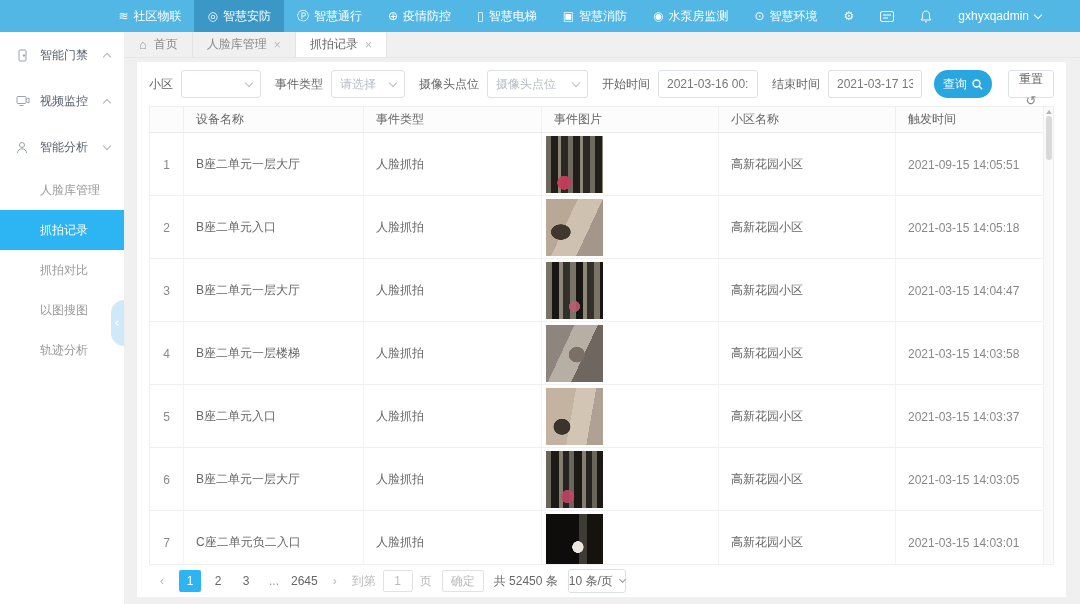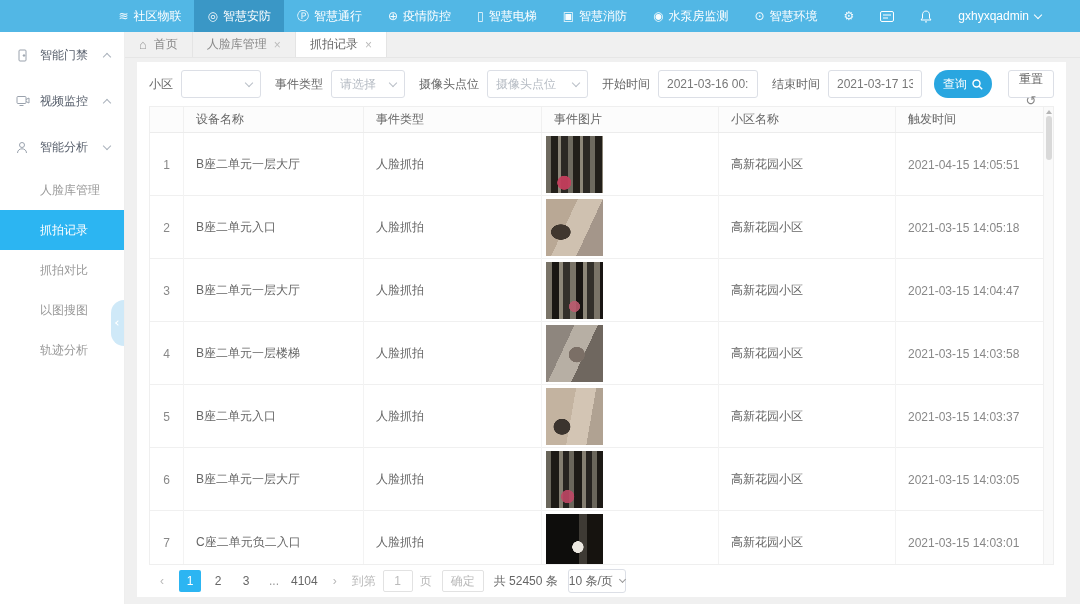--- a/index.html
+++ b/index.html
@@ -286,21 +286,21 @@
           </div>
           <div class="tbody">
             <div class="trow">
               <div class="idx">1</div>
               <div>B座二单元一层大厅</div>
               <div>人脸抓拍</div>
               <div class="thumbcell">
                   <div class="thumb"></div>
                 </div>
               <div>高新花园小区</div>
-              <div class="time">2021-04-15 14:05:51</div>
+              <div class="time">2021-09-15 14:05:51</div>
             </div>
             <div class="trow">
               <div class="idx">2</div>
               <div>B座二单元入口</div>
               <div>人脸抓拍</div>
               <div class="thumbcell">
                   <div class="thumb"></div>
                 </div>
               <div>高新花园小区</div>
               <div class="time">2021-03-15 14:05:18</div>
@@ -361,21 +361,21 @@
             <div class="thumbbar"></div>
           </div>
         </div>
 
         <div class="pager">
           <span class="pg nav">‹</span>
           <span class="pg active">1</span>
           <span class="pg">2</span>
           <span class="pg">3</span>
           <span class="pg dots">...</span>
-          <span class="pg">4104</span>
+          <span class="pg">2645</span>
           <span class="pg nav">›</span>
           <span class="goto-label">到第</span>
           <input class="goto-input" value="1" style="">
           <span class="page-word">页</span>
           <button class="btn-confirm">确定</button>
           <span class="total">共 52450 条</span>
           <div class="psize">
             <span>10 条/页</span>
             <span class="chev down"></span>
           </div>

